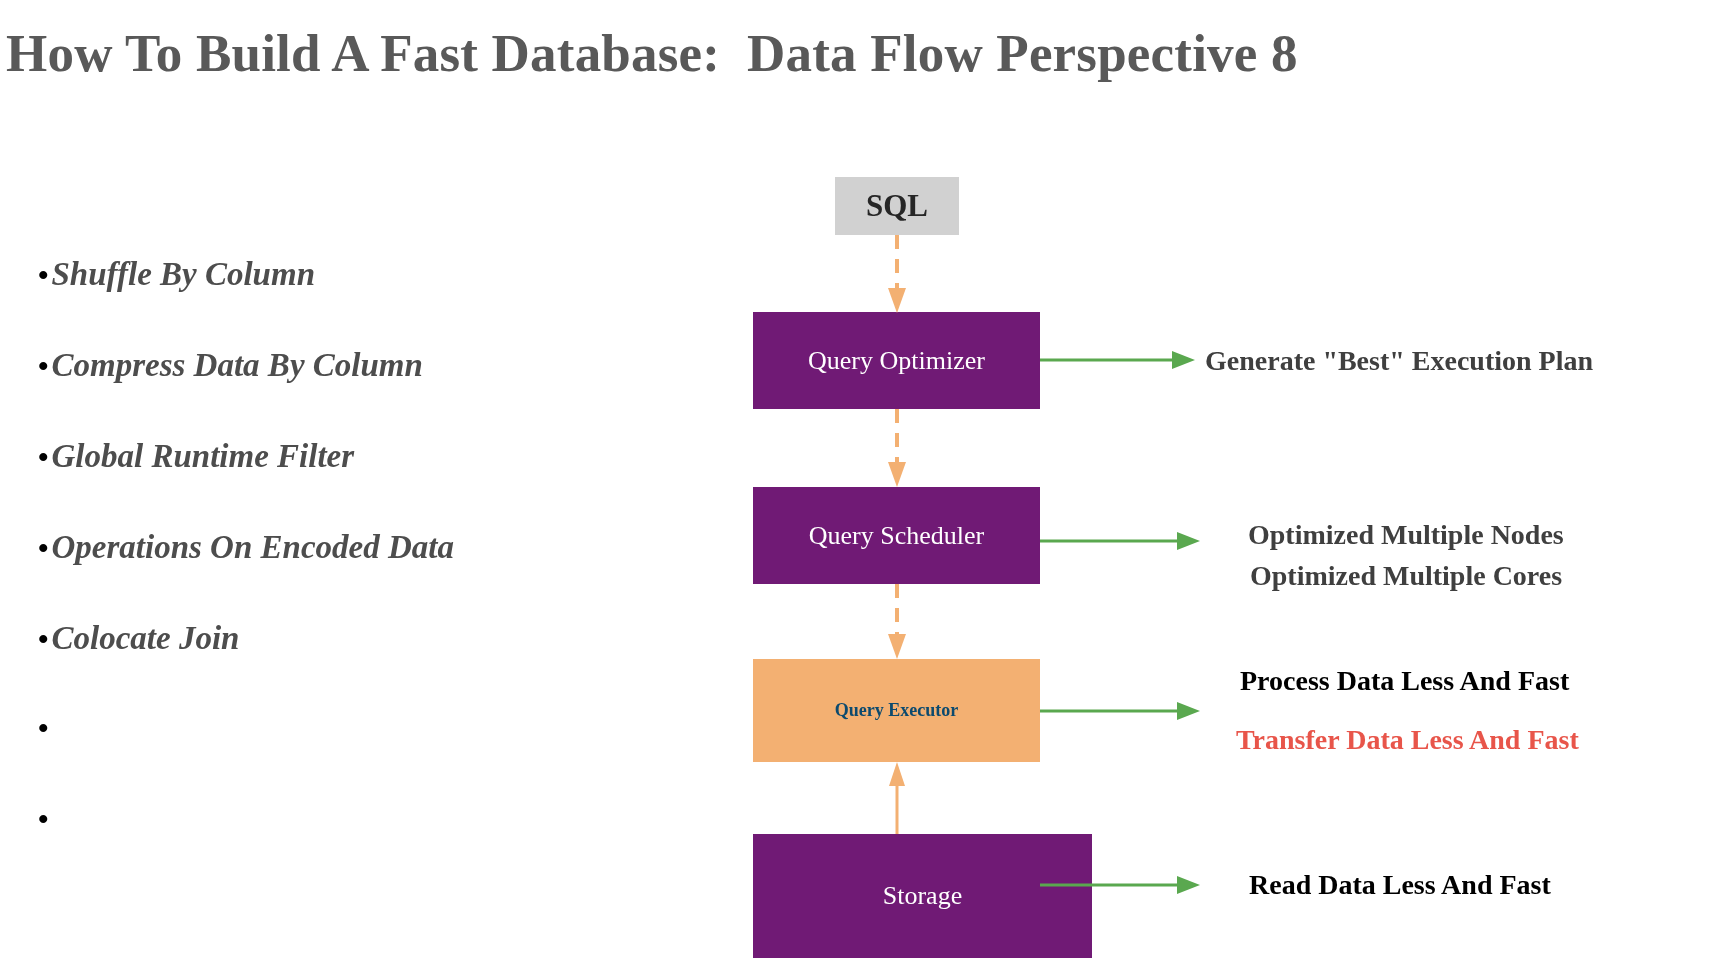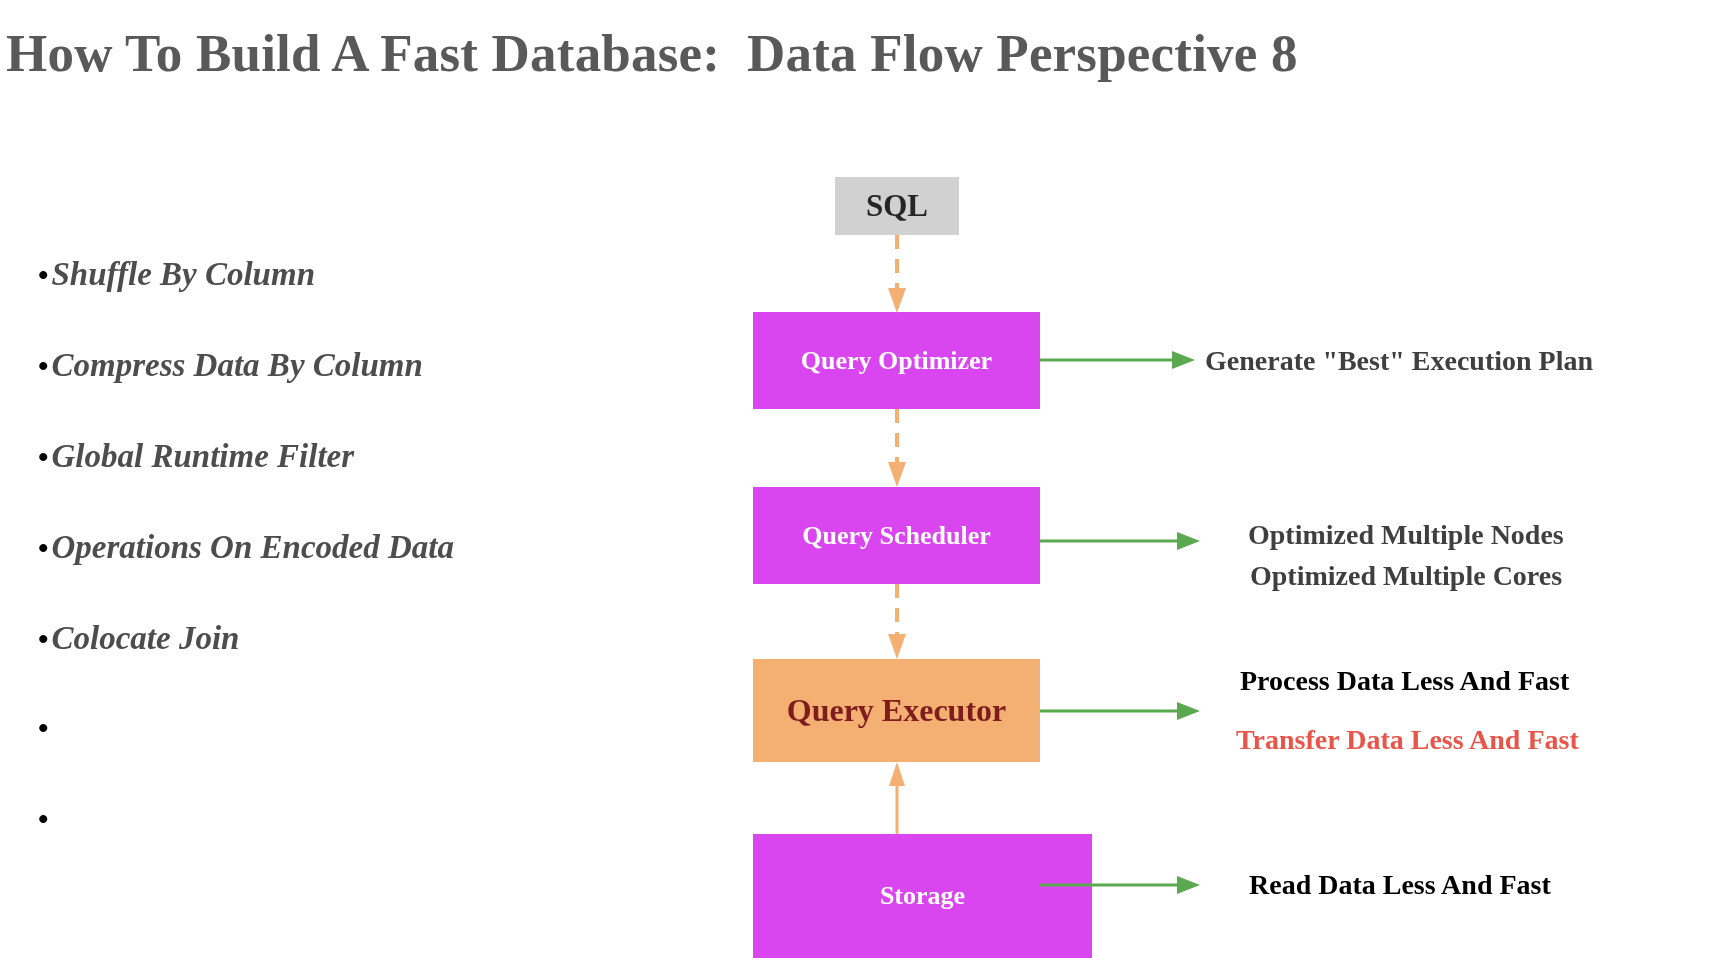--- a/index.html
+++ b/index.html
@@ -80,29 +80,29 @@
     left: 835px;
     top: 177px;
     width: 124px;
     height: 58px;
     background: #d1d1d1;
     color: #262626;
     font-size: 31px;
     font-weight: bold;
   }
   .node-teal {
-    background: #d946ef;
+    background: #701a75;
     color: #ffffff;
     font-size: 26px;
-    font-weight: bold;
+    font-weight: normal;
   }
   .node-orange {
     background: #f3b072;
-    color: #7f1d1d;
-    font-size: 32px;
+    color: #0c4a6e;
+    font-size: 18px;
     font-weight: bold;
   }
   .node-optimizer { left: 753px; top: 312px; width: 287px; height: 97px; }
   .node-scheduler { left: 753px; top: 487px; width: 287px; height: 97px; }
   .node-executor  { left: 753px; top: 659px; width: 287px; height: 103px; }
   .node-storage   { left: 753px; top: 834px; width: 339px; height: 124px; }
 
   
   .vconn {
     position: absolute;

